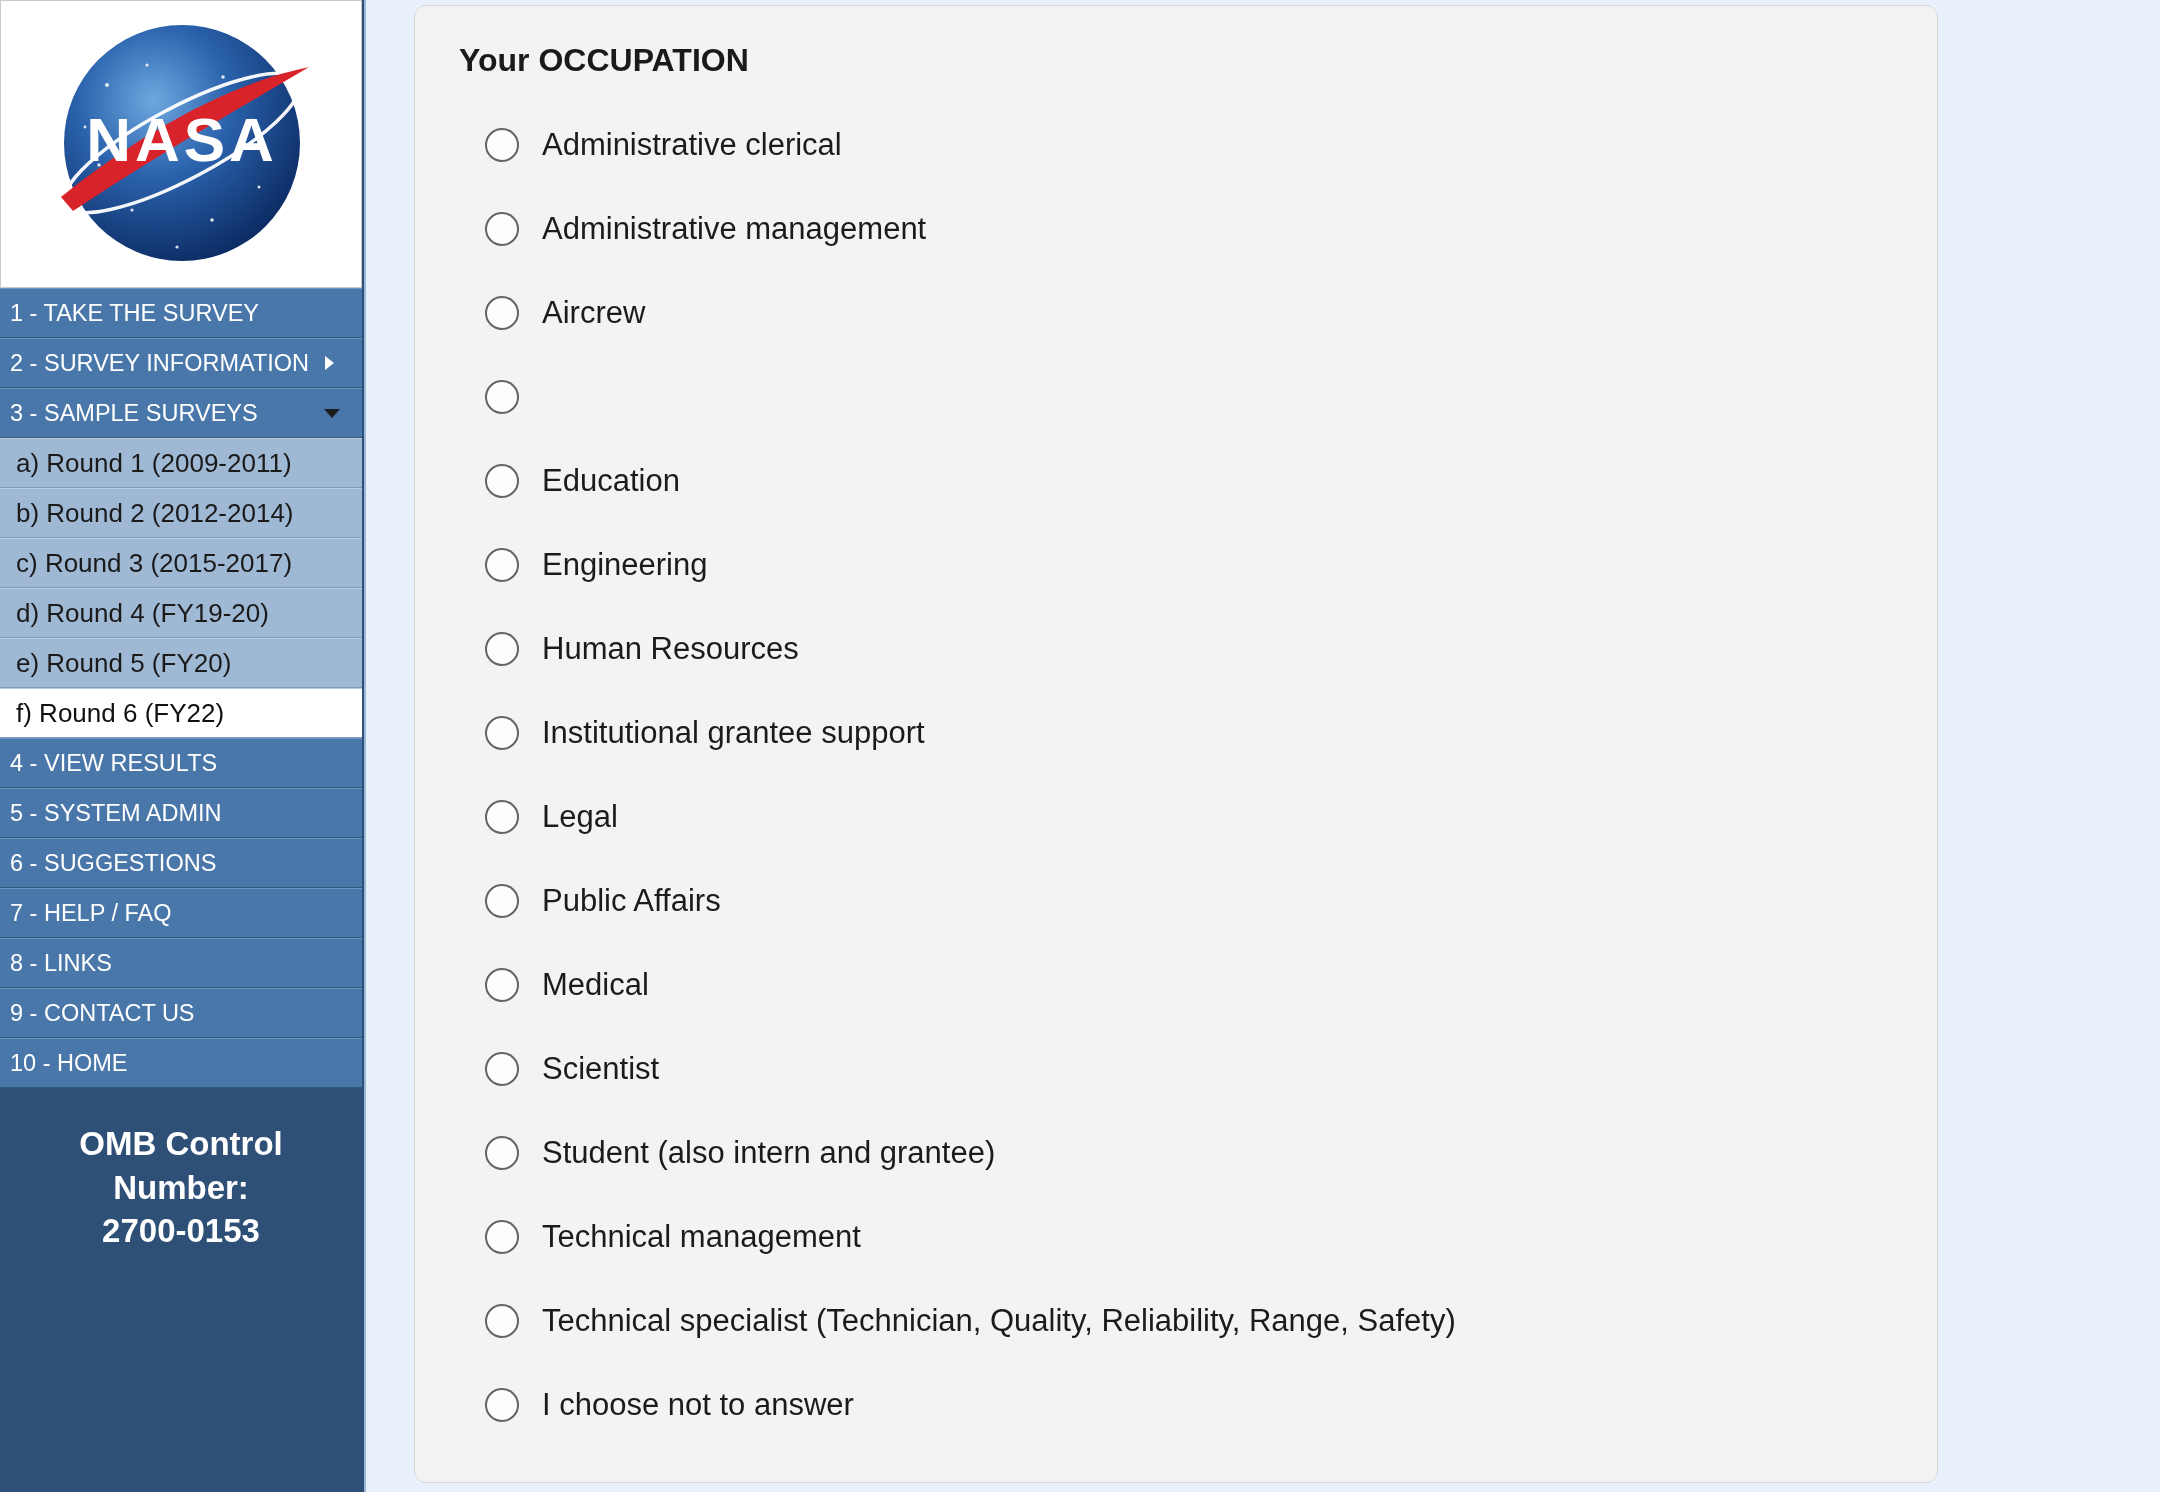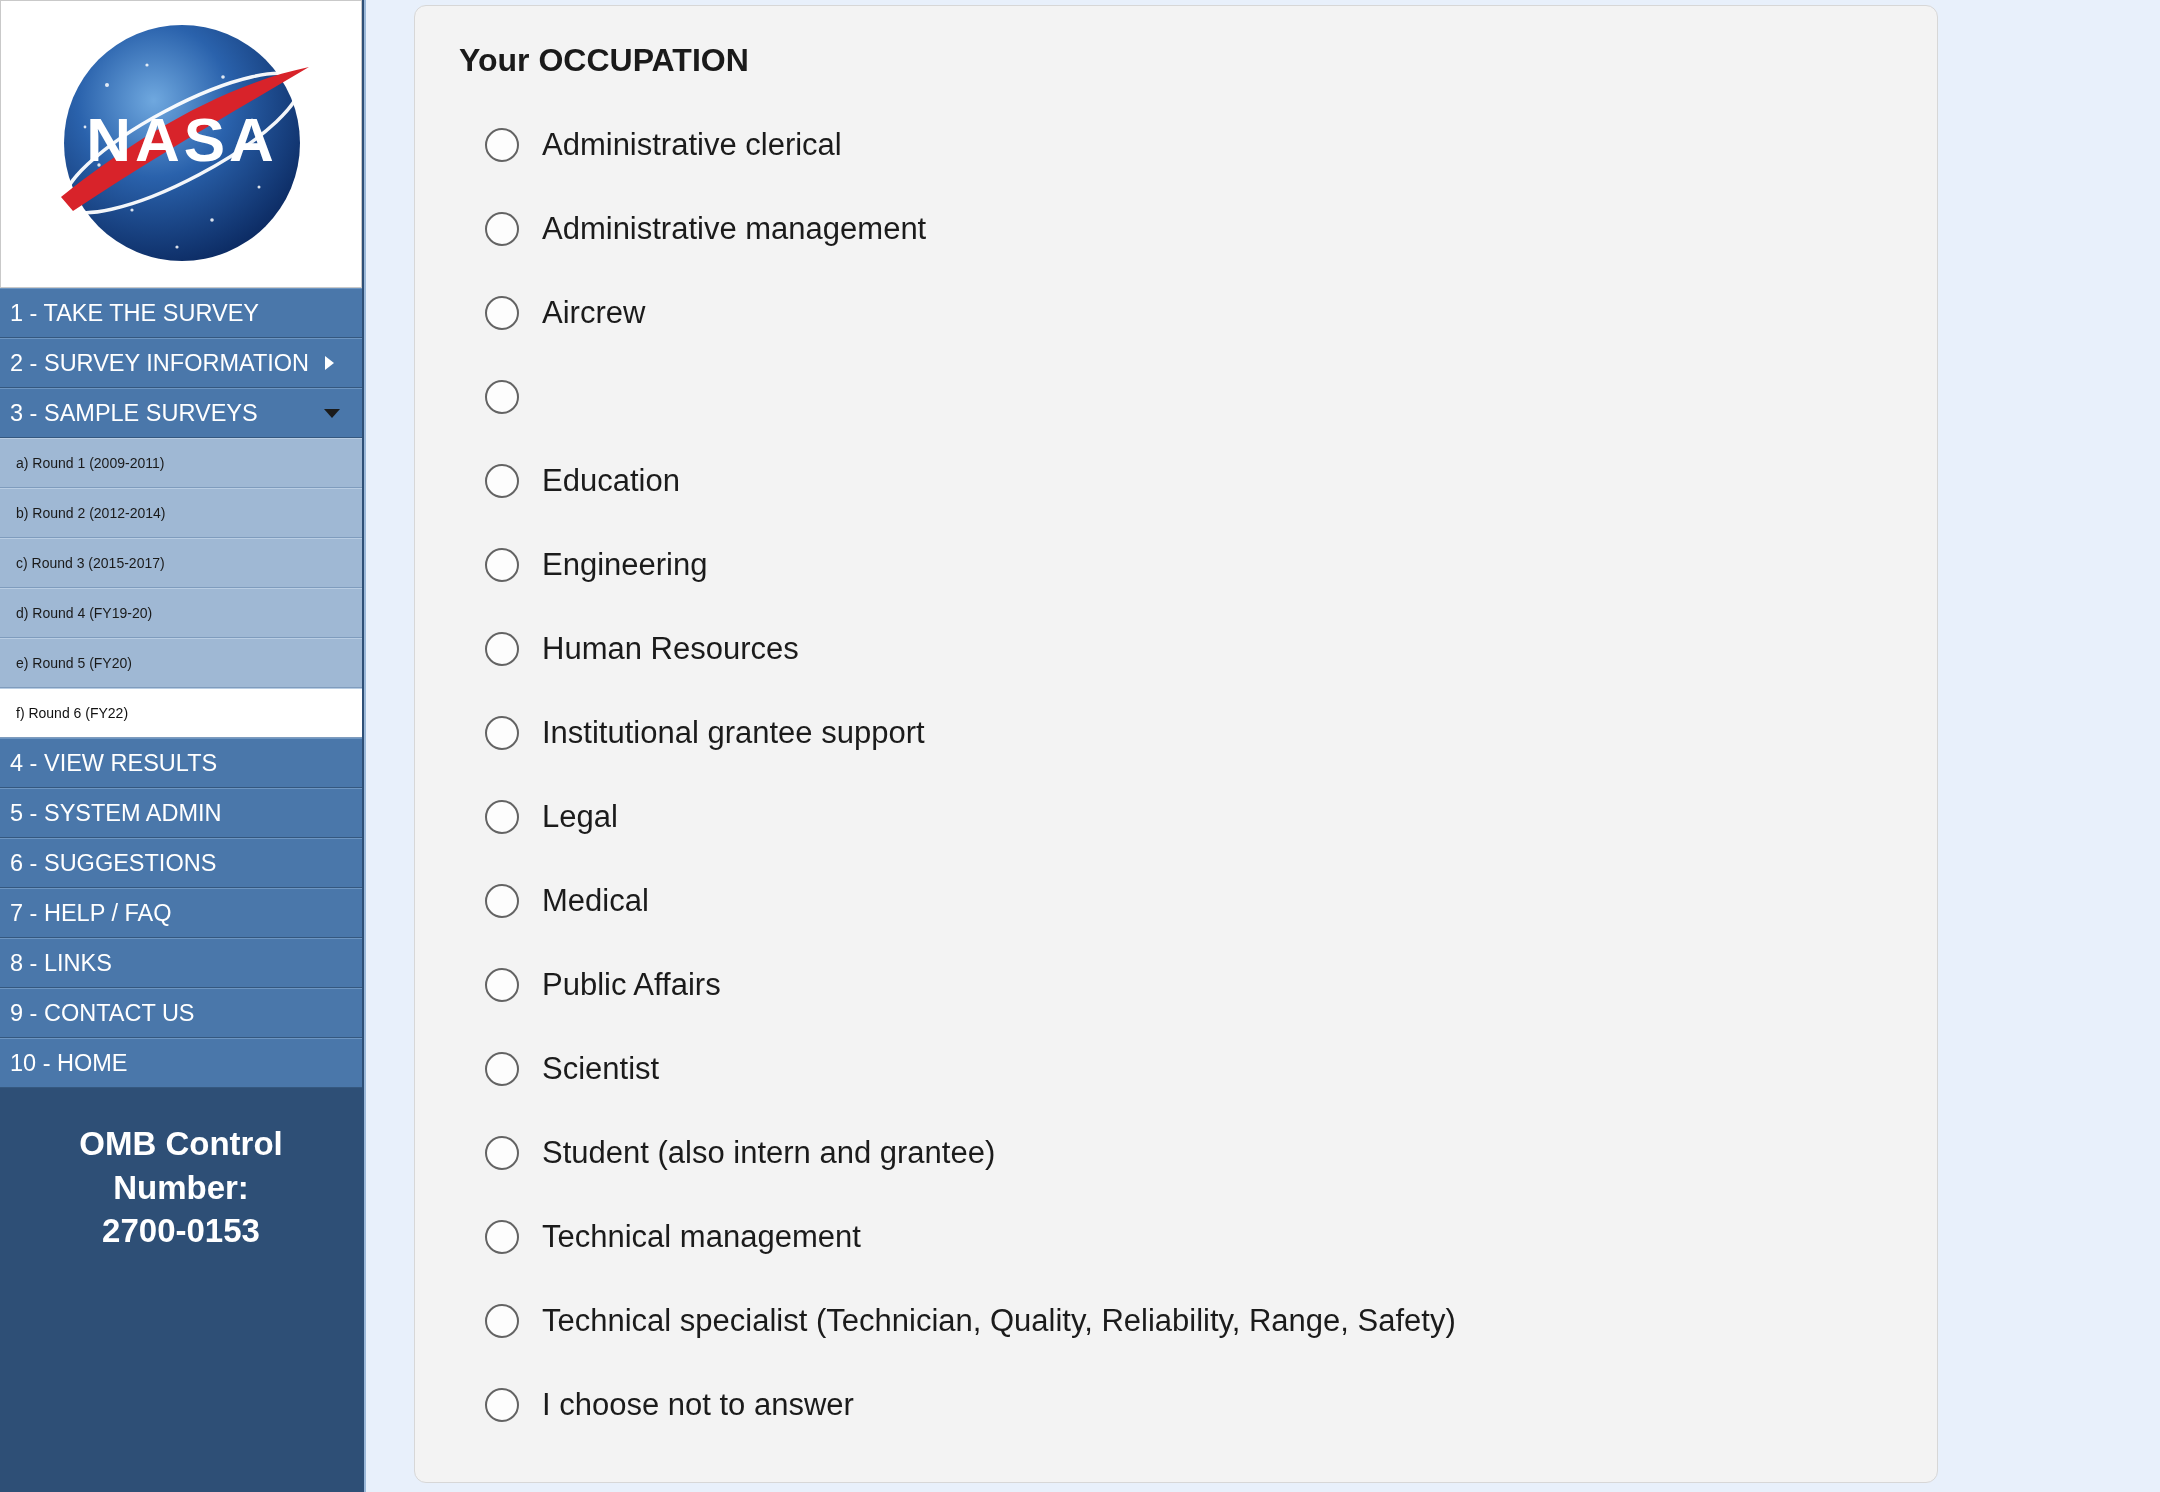--- a/index.html
+++ b/index.html
@@ -72,21 +72,21 @@
     border-top: 9px solid #1b1b1b;
     border-left: 8px solid transparent;
     border-right: 8px solid transparent;
   }
   .sub-item {
     display: block;
     width: 362px;
     height: 50px;
     line-height: 49px;
     padding-left: 16px;
-    font-size: 14px;
+    font-size: 26px;
     color: #1a1a1a;
     background: #9fb8d4;
     border-bottom: 1px solid #7f9cbd;
     border-top: 1px solid #b9cde3;
     white-space: nowrap;
     overflow: hidden;
     cursor: pointer;
   }
   .sub-item.active {
     background: #ffffff;
@@ -281,28 +281,28 @@
       <div class="option-row">
         <span class="radio"></span>
         <span class="option-label">Institutional grantee support</span>
       </div>
       <div class="option-row">
         <span class="radio"></span>
         <span class="option-label">Legal</span>
       </div>
       <div class="option-row">
         <span class="radio"></span>
+        <span class="option-label">Public Affairs</span>
+      </div>
+      <div class="option-row">
+        <span class="radio"></span>
         <span class="option-label">Medical</span>
       </div>
       <div class="option-row">
         <span class="radio"></span>
-        <span class="option-label">Public Affairs</span>
-      </div>
-      <div class="option-row">
-        <span class="radio"></span>
         <span class="option-label">Scientist</span>
       </div>
       <div class="option-row">
         <span class="radio"></span>
         <span class="option-label">Student (also intern and grantee)</span>
       </div>
       <div class="option-row">
         <span class="radio"></span>
         <span class="option-label">Technical management</span>
       </div>

